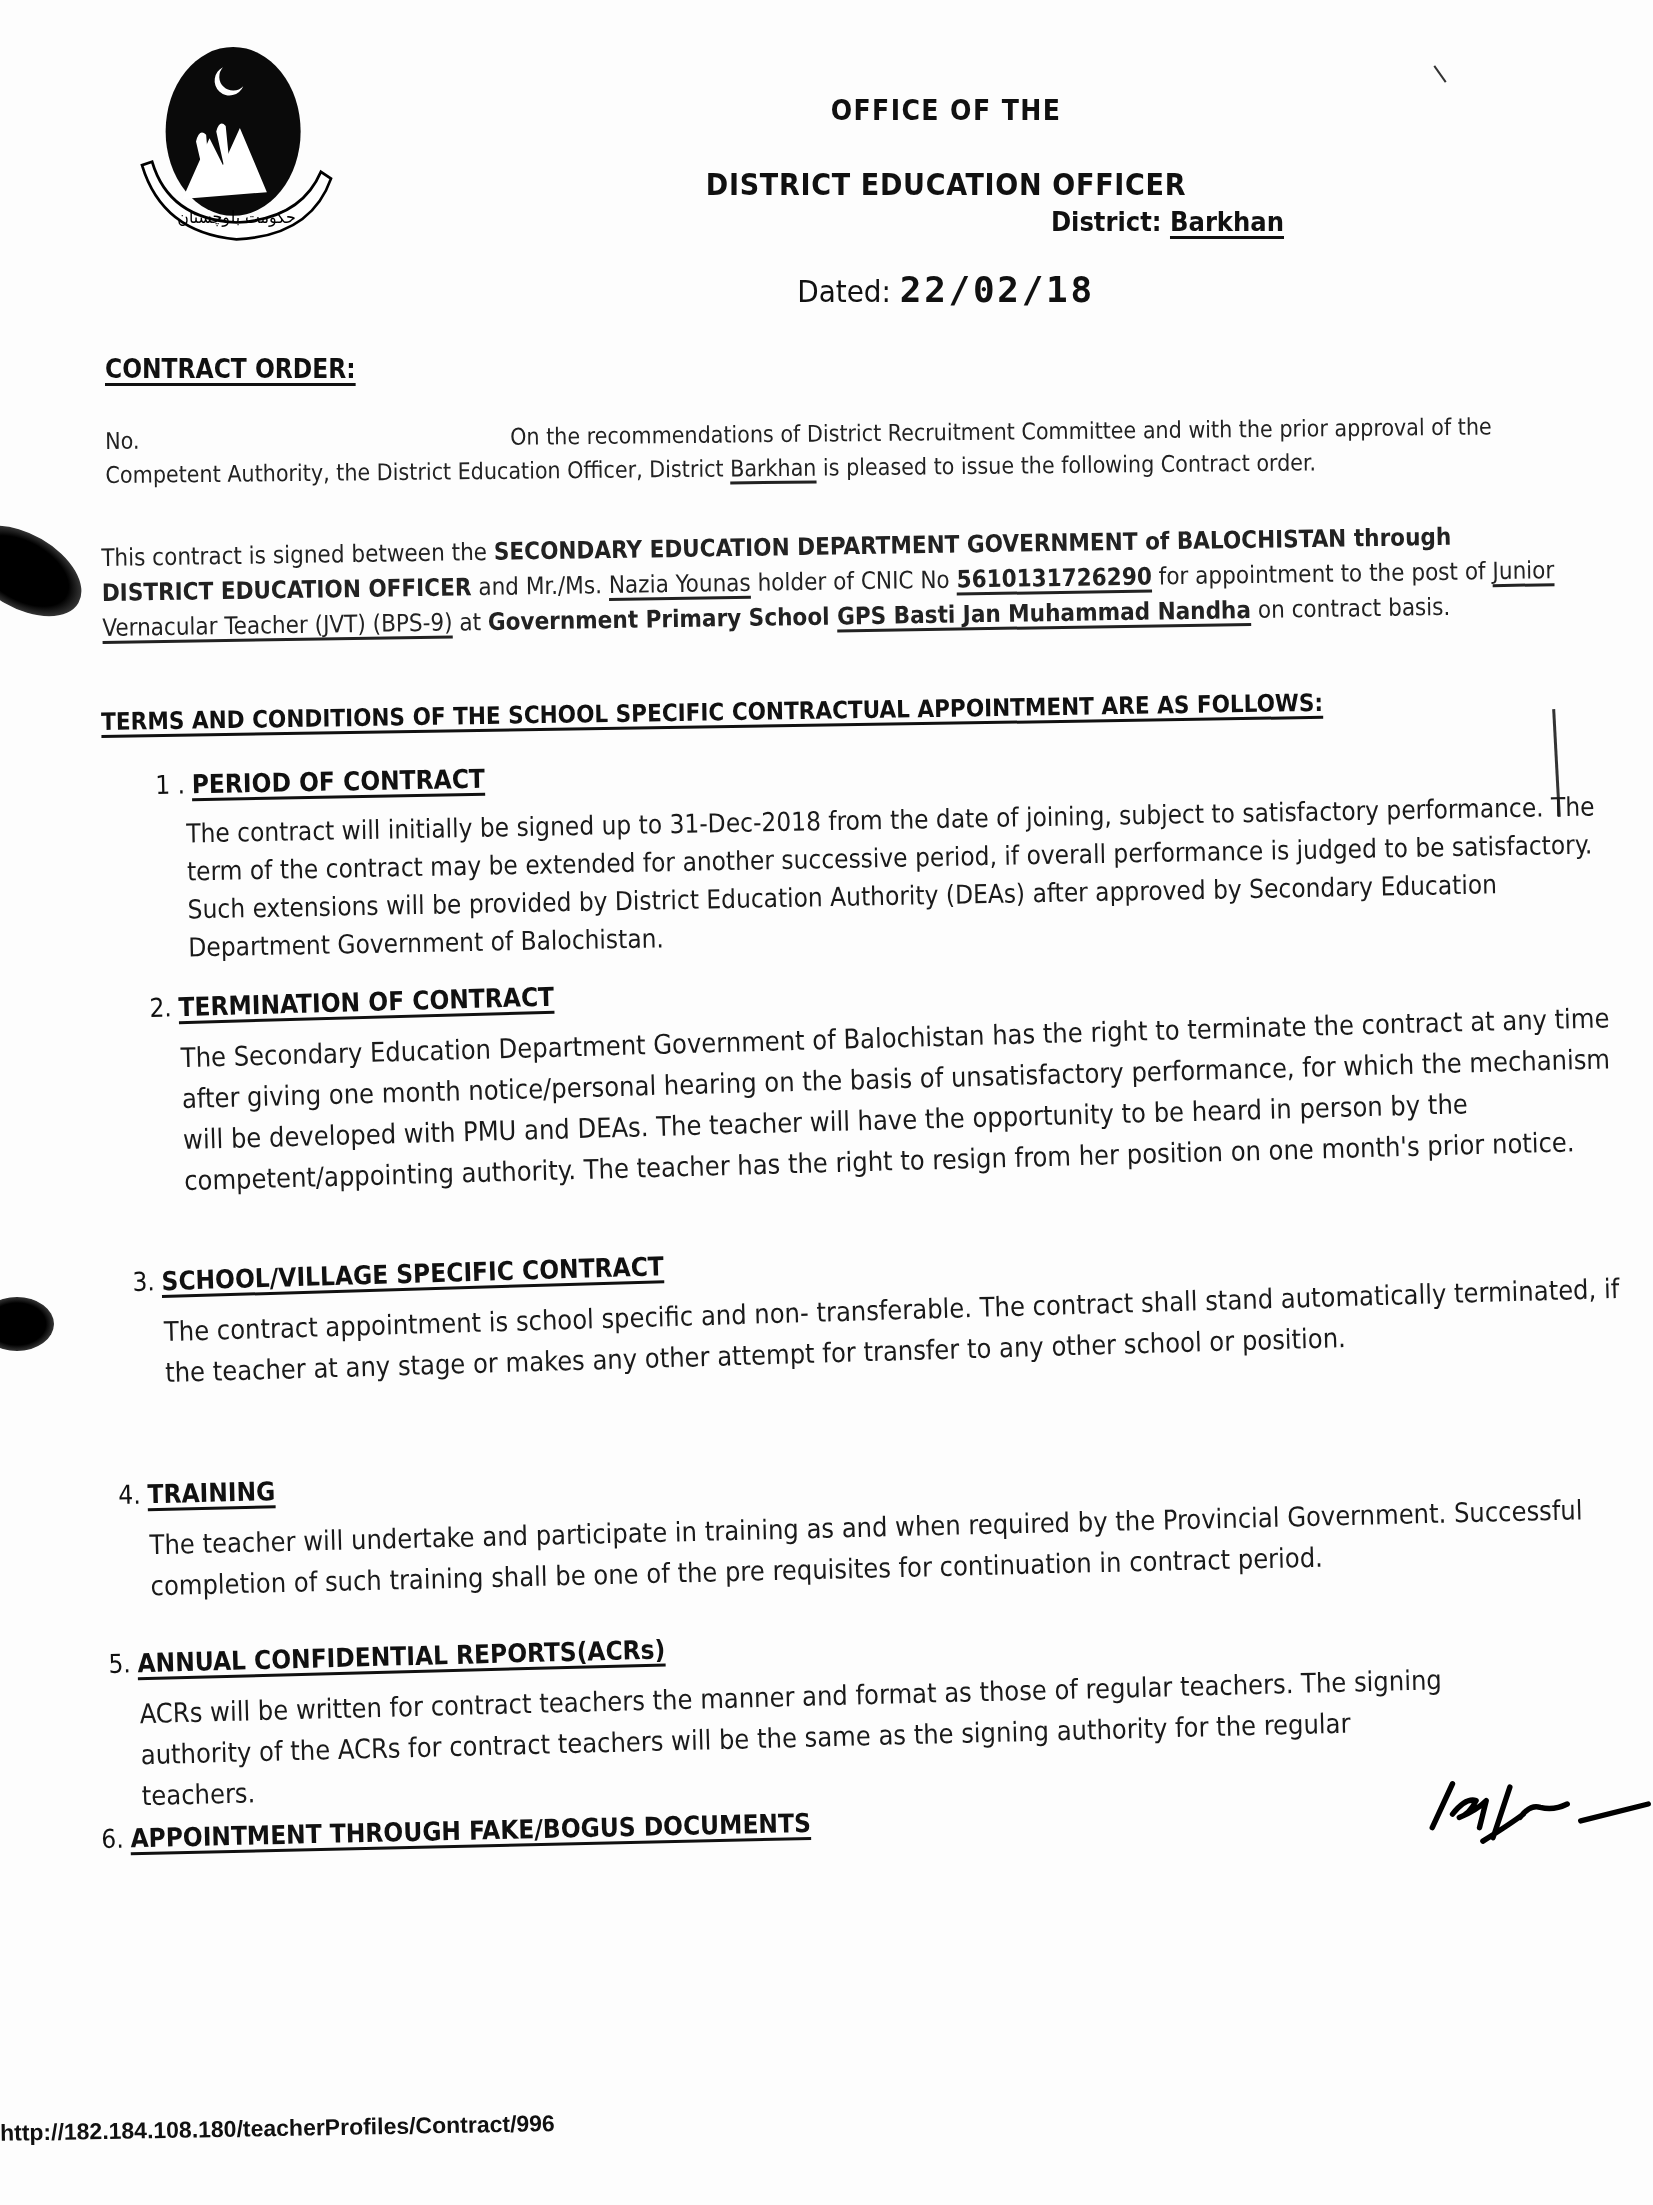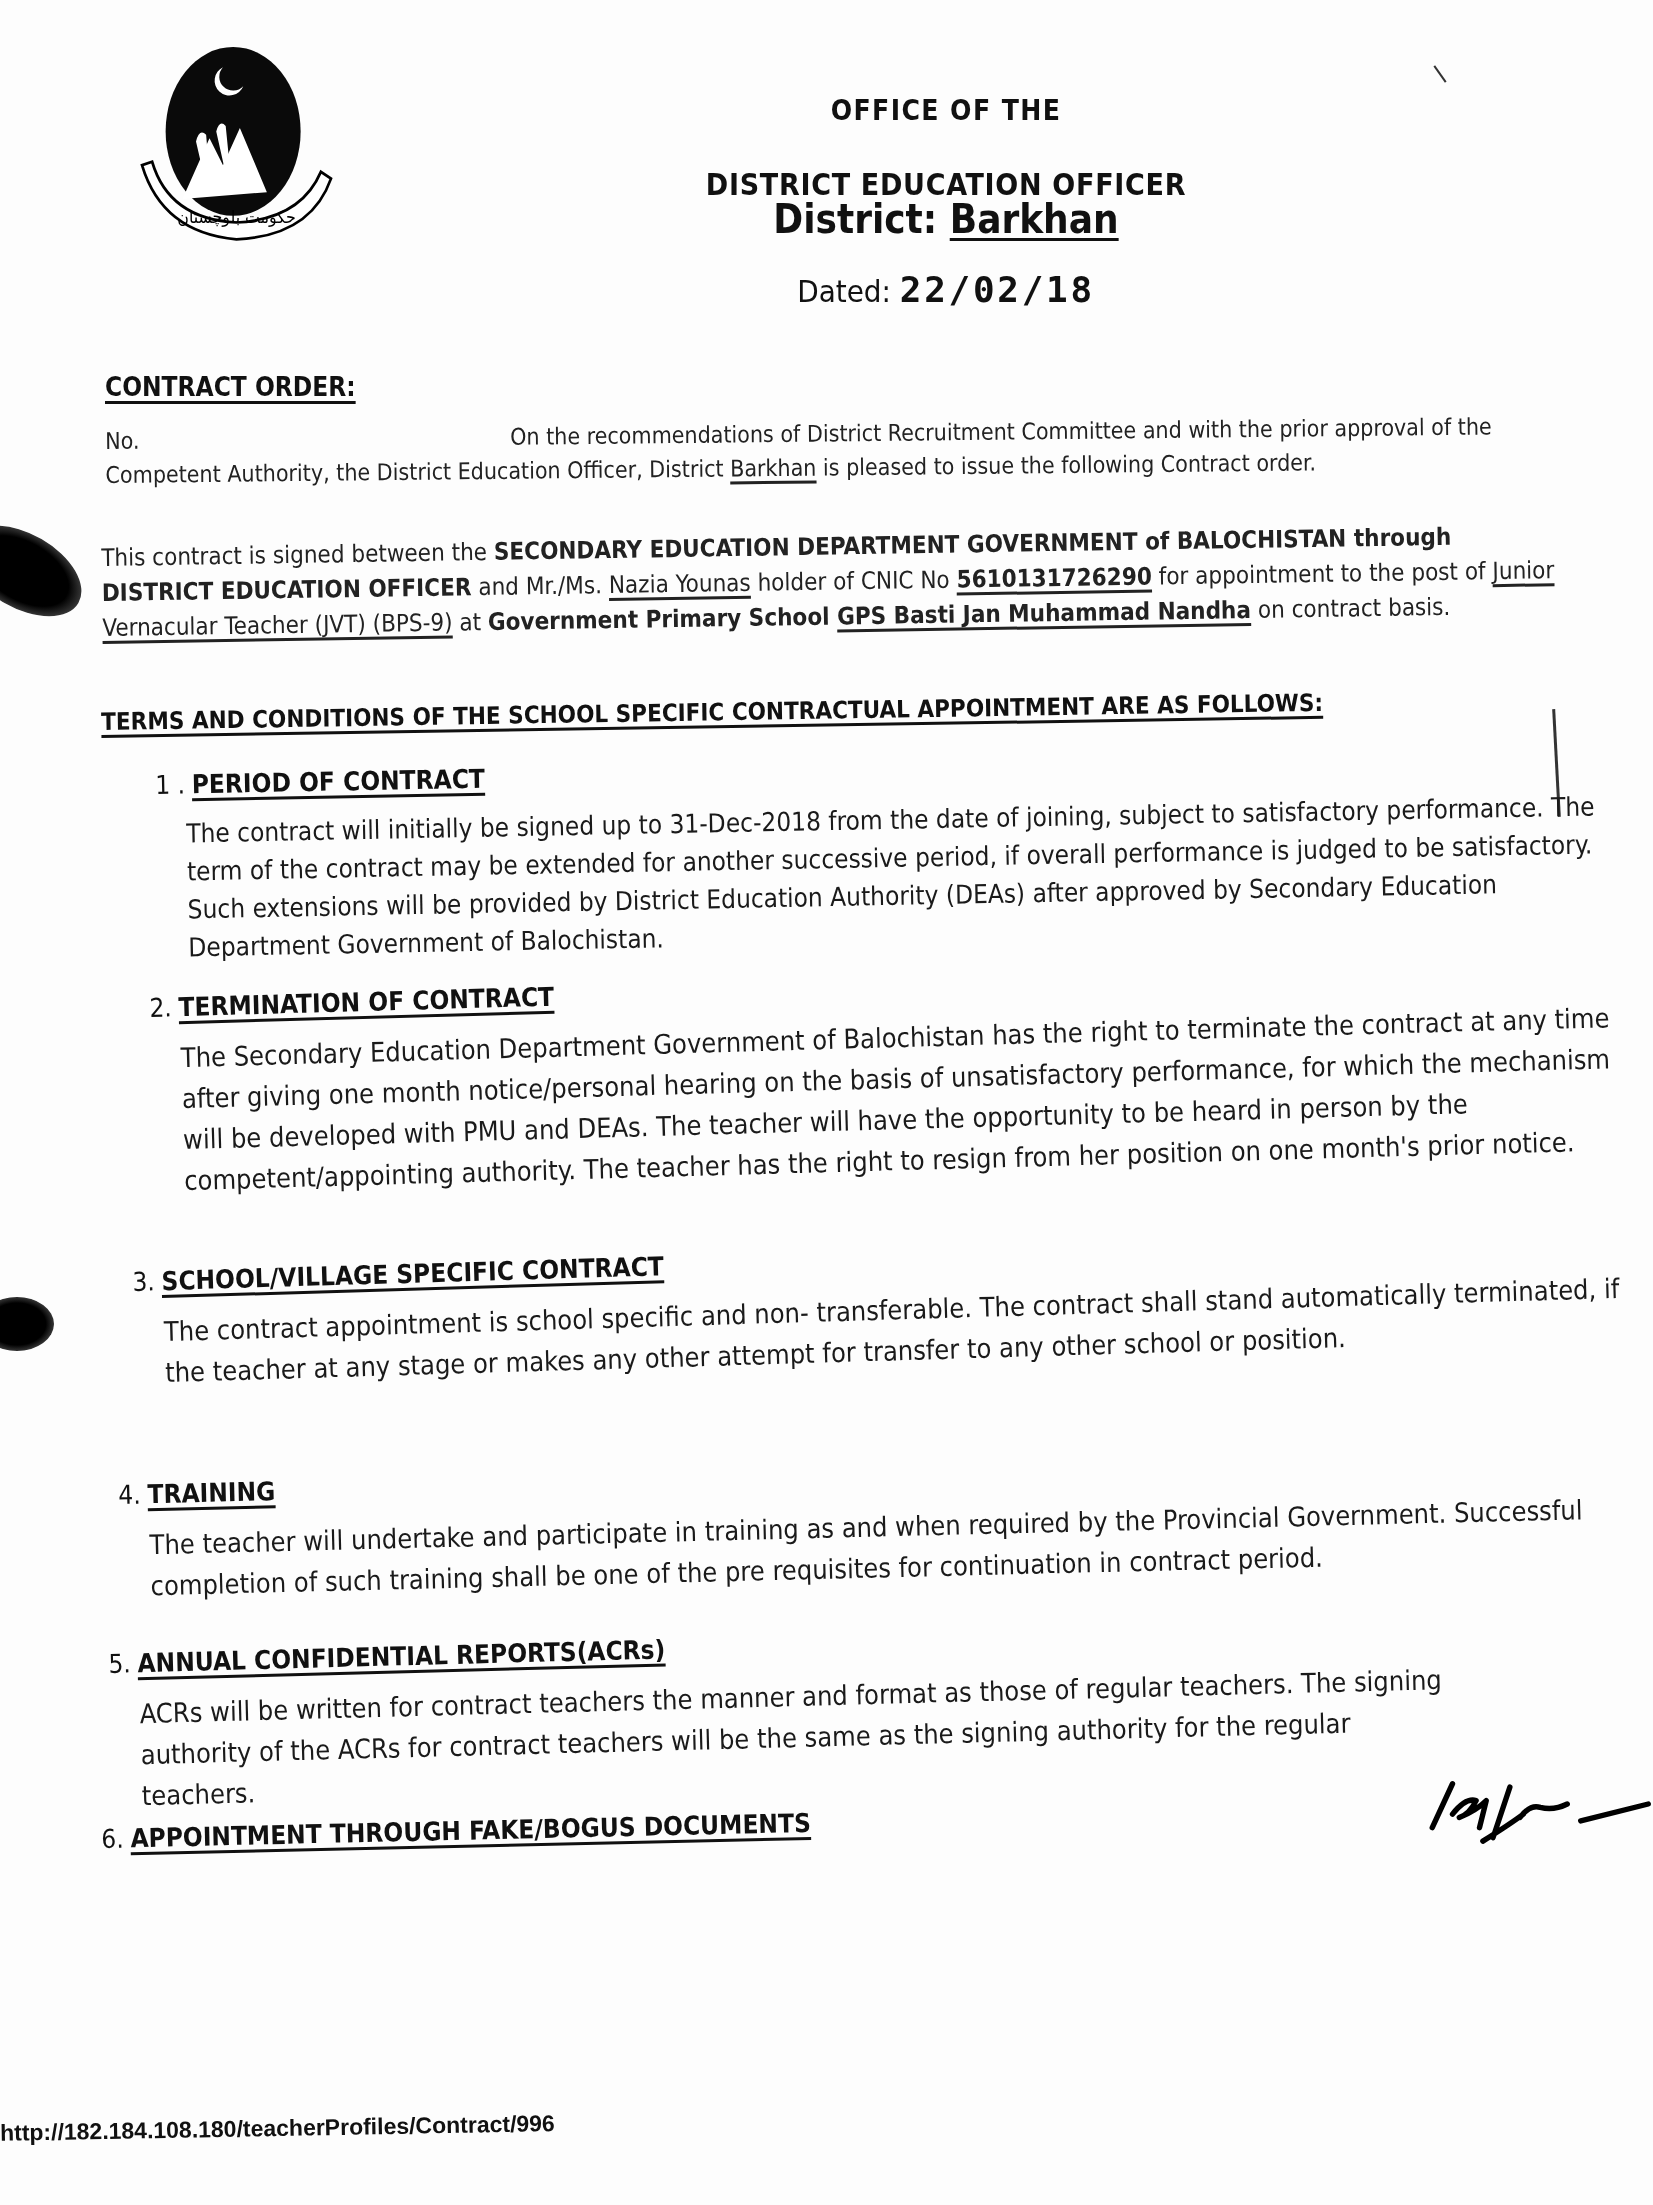--- a/index.html
+++ b/index.html
@@ -11,25 +11,25 @@
   .page { position:absolute; inset:0; }
   .abs { position:absolute; white-space:nowrap; }
   .u { text-decoration:underline; text-decoration-thickness:2.7px; text-underline-offset:5.4px; }
   .b { font-weight:bold; }
 
   
   .emblem { position:absolute; left:115px; top:20px; width:243px; height:243px; }
   .hdr { position:absolute; left:608px; width:676px; text-align:center; font-weight:bold; color:#111; }
   .hdr1 { top:94px; font-size:28px; letter-spacing:1.4px; }
   .hdr2 { top:167px; font-size:30px; letter-spacing:0.7px; }
-  .hdr3 { top:196px; font-size:40px; }
+  .hdr3 { top:206px; font-size:27px;text-align:right; }
   .hdr4 { top:269px; font-size:31px; font-weight:normal; }
   .hdr4 .hand { font-family:"DejaVu Sans Mono",monospace; font-weight:bold; font-size:36px; letter-spacing:2.7px; }
 
-  .co-title { left:105px; top:372px; font-size:26px; font-weight:bold; }
+  .co-title { left:105px; top:354px; font-size:26px; font-weight:bold; }
   .para { position:absolute; font-size:23px; line-height:34px; color:#222; }
   .p-intro { left:105px; top:424px; width:1453px; transform:rotate(-0.6deg); transform-origin:left top; }
   .p-intro .no { display:inline-block; width:405px; }
   .p-sign { left:101px; top:541px; width:1459px; font-size:24px; line-height:35px; transform:rotate(-0.9deg); transform-origin:left top; }
   .terms { left:101px; top:708px; font-size:24px; font-weight:bold; transform:rotate(-0.9deg); transform-origin:left top; }
 
   .sec { position:absolute; transform-origin:left top; }
   .sec-h { font-size:26px; font-weight:bold; margin-bottom:15px; }
   .sec-h .num { font-weight:normal; margin-right:6.8px; }
   .sec-b { font-size:26px; line-height:38px; color:#1a1a1a; padding-left:30px; }

